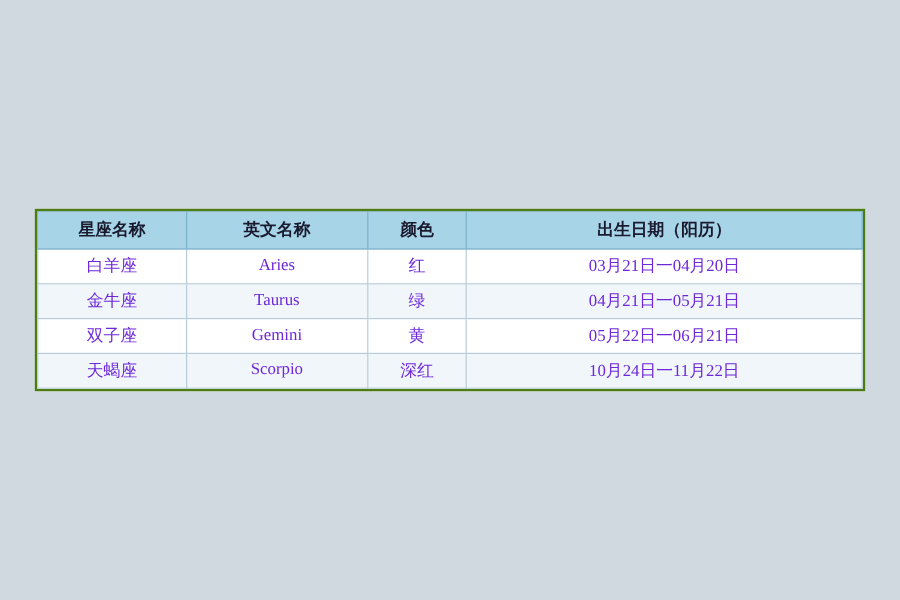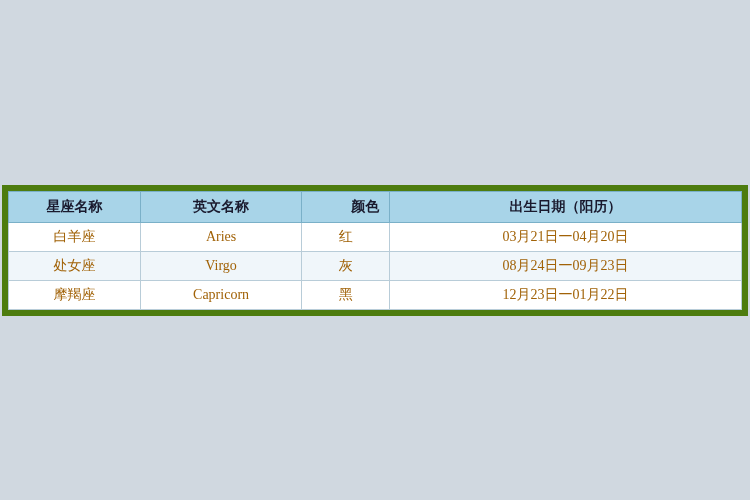--- a/index.html
+++ b/index.html
@@ -8,50 +8,50 @@
       height: 500px;
       background-color: #d0d8e0;
       display: flex;
       align-items: center;
       justify-content: center;
       font-family: "SimSun", "宋体", serif;
       font-size: 14px;
     }
     .table-container {
       background: #fff;
-      border: 6px solid #4d7c0f;
-      width: 746px;
+      border: 2px solid #4d7c0f;
+      width: 692px;
     }
     table {
       width: 100%;
       border-collapse: collapse;
     }
     thead tr th {
       background-color: #a8d4e8;
       border: 1px solid #7ab0c8;
       padding: 6px 10px;
       text-align: center;
       font-weight: bold;
       color: #1a1a2e;
       font-size: 14px;
     }
     tbody tr td {
       border: 1px solid #b8ccd8;
       padding: 5px 10px;
       text-align: center;
-      color: #a16207;
+      color: #6d28d9;
       font-size: 14px;
       background-color: #fff;
     }
     tbody tr:nth-child(even) td {
       background-color: #f0f6fa;
     }
     .col-zh { width: 18%; }
     .col-en { width: 22%; }
-    .col-color { width: 12%; text-align: right; }
+    .col-color { width: 12%; }
     .col-date { width: 48%; }
   </style>
 </head>
 <body>
 
 <div class="table-container">
   <table>
     <thead>
       <tr>
         <th class="col-zh">星座名称</th>
@@ -61,26 +61,32 @@
       </tr>
     </thead>
     <tbody id="table-body">
     <tr>
           <td>白羊座</td>
           <td>Aries</td>
           <td>红</td>
           <td>03月21日一04月20日</td>
         </tr>
         <tr>
-          <td>处女座</td>
-          <td>Virgo</td>
-          <td>灰</td>
-          <td>08月24日一09月23日</td>
+          <td>金牛座</td>
+          <td>Taurus</td>
+          <td>绿</td>
+          <td>04月21日一05月21日</td>
         </tr>
         <tr>
-          <td>摩羯座</td>
-          <td>Capricorn</td>
-          <td>黑</td>
-          <td>12月23日一01月22日</td>
+          <td>双子座</td>
+          <td>Gemini</td>
+          <td>黄</td>
+          <td>05月22日一06月21日</td>
+        </tr>
+        <tr>
+          <td>天蝎座</td>
+          <td>Scorpio</td>
+          <td>深红</td>
+          <td>10月24日一11月22日</td>
         </tr>
       </tbody>
   </table>
 </div>
 
 </body></html>

